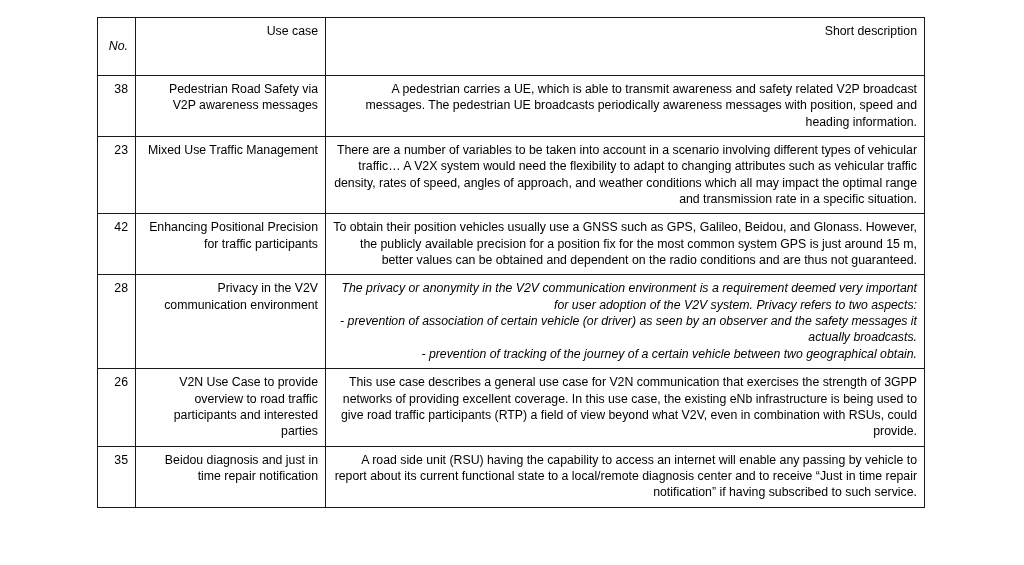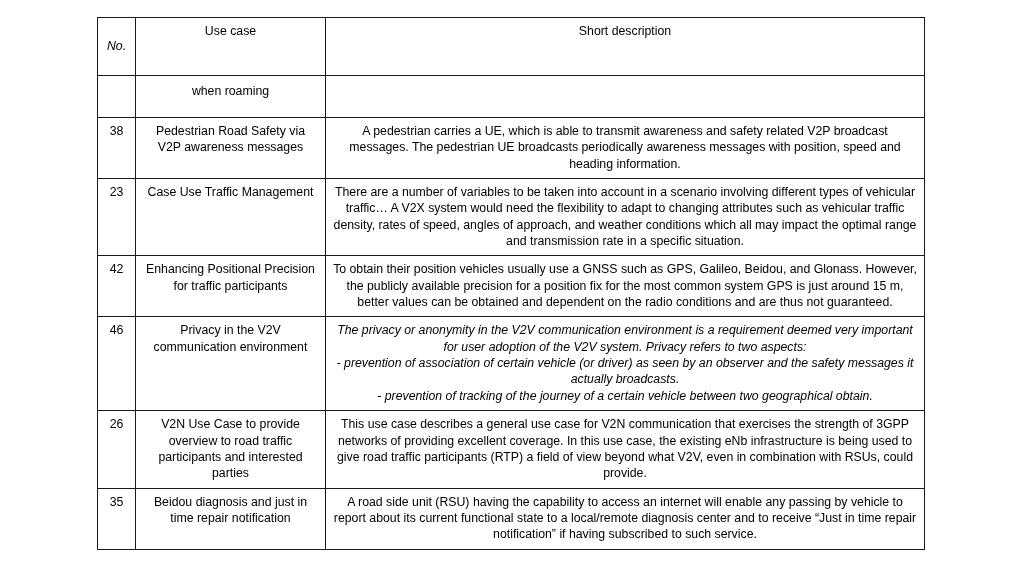--- a/index.html
+++ b/index.html
@@ -31,21 +31,21 @@
     background: #ffffff;
   }
   .usecase-table td,
   .usecase-table th {
     border: 1px solid #1a1a1a;
     vertical-align: top;
     padding: 5px 7px 6px 7px;
     font-size: 12.3px;
     line-height: 1.33;
     font-weight: normal;
-    text-align: center;
+    text-align: right;
   }
   .col-no    { width: 38px; }
   .col-case  { width: 190px; }
   .col-desc  { width: auto; }
 
   thead th {
     font-weight: bold;
     text-align: center;
     vertical-align: middle;
     font-size: 12.8px;
@@ -84,46 +84,41 @@
     </colgroup>
     <thead>
       <tr>
         <th class="th-no">No.</th>
         <th>Use case</th>
         <th>Short description</th>
       </tr>
     </thead>
     <tbody>
 
-      <tr class="row-roaming">
-        <td class="cell-no"></td>
-        <td class="cell-case">when roaming</td>
-        <td class="cell-desc"></td>
-      </tr>
 
       <tr>
         <td class="cell-no">38</td>
         <td class="cell-case">Pedestrian Road Safety via V2P awareness messages</td>
         <td class="cell-desc">A pedestrian carries a UE, which is able to transmit awareness and safety related V2P broadcast messages. The pedestrian UE broadcasts periodically awareness messages with position, speed and heading information.</td>
       </tr>
 
       <tr>
         <td class="cell-no">23</td>
-        <td class="cell-case">Case Use Traffic Management</td>
+        <td class="cell-case">Mixed Use Traffic Management</td>
         <td class="cell-desc">There are a number of variables to be taken into account in a scenario involving different types of vehicular traffic… A V2X system would need the flexibility to adapt to changing attributes such as vehicular traffic density, rates of speed, angles of approach, and weather conditions which all may impact the optimal range and transmission rate in a specific situation.</td>
       </tr>
 
       <tr>
         <td class="cell-no">42</td>
         <td class="cell-case">Enhancing Positional Precision for traffic participants</td>
         <td class="cell-desc">To obtain their position vehicles usually use a GNSS such as GPS, Galileo, Beidou, and Glonass. However, the publicly available precision for a position fix for the most common system GPS is just around 15 m, better values can be obtained and dependent on the radio conditions and are thus not guaranteed.</td>
       </tr>
 
       <tr>
-        <td class="cell-no">46</td>
+        <td class="cell-no">28</td>
         <td class="cell-case">Privacy in the V2V communication environment</td>
         <td class="cell-desc">
             <span class="desc-line">The privacy or anonymity in the V2V communication environment is a requirement deemed very important for user adoption of the V2V system. Privacy refers to two aspects:</span>
             <span class="desc-line">- prevention of association of certain vehicle (or driver) as seen by an observer and the safety messages it actually broadcasts.</span>
             <span class="desc-line">- prevention of tracking of the journey of a certain vehicle between two geographical obtain.</span>
           </td>
       </tr>
 
       <tr>
         <td class="cell-no">26</td>

